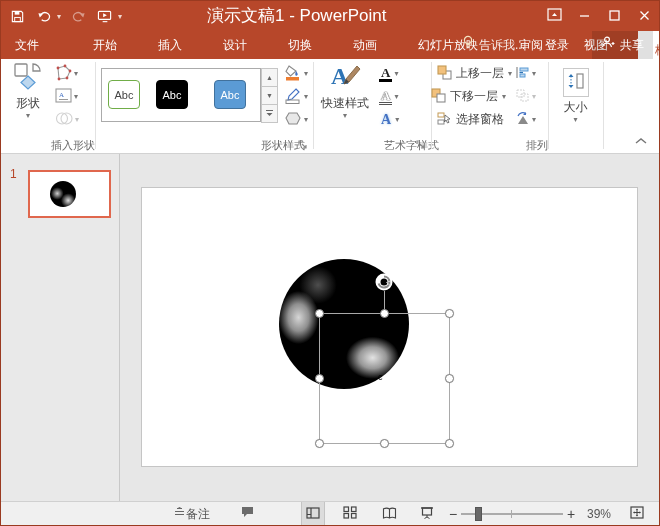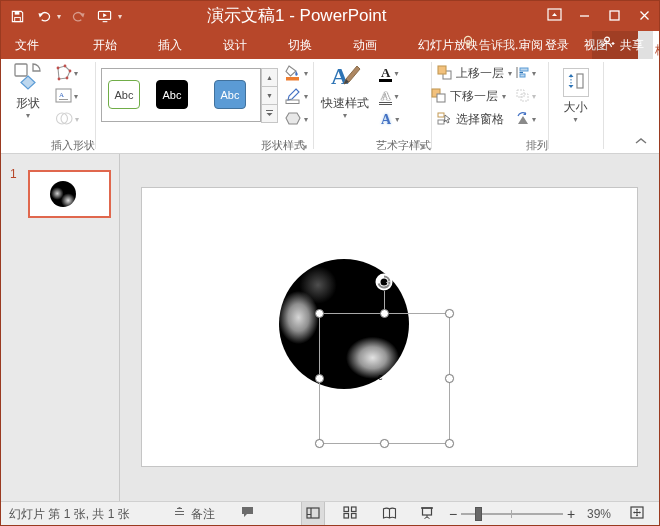--- a/index.html
+++ b/index.html
@@ -280,21 +280,21 @@
         <span class="caret">▾</span>
       </div>
       <div class="smallbtn" style="left:66px; top:27px;">
         <span class="letterA" style="font-size:13px; color:#fff; text-shadow:0 0 1px #555,0 0 1px #555,0 0 1px #555; border-bottom:3px double #555; line-height:13px; padding:0 2px;">A</span>
         <span class="caret">▾</span>
       </div>
       <div class="smallbtn" style="left:66px; top:50px;">
         <span class="letterA" style="font-size:14px; color:#4472c4; text-shadow:0 0 3px #9dc3e6; line-height:14px; padding:0 2px;">A</span>
         <span class="caret">▾</span>
       </div>
-      <div class="grp-label" style="left:0; width:118px;padding-left:29px;">艺术字样式</div>
+      <div class="grp-label" style="left:8px; width:118px;padding-left:29px;">艺术字样式</div>
       <div class="launcher" style="left:103px;"><svg width="10" height="10" viewBox="0 0 10 10">
             <path d="M1 4V1h3" fill="none" stroke="#8a8a8a" stroke-width="1.2"></path>
             <path d="M4 4l4 4M8 5v3h-3" fill="none" stroke="#8a8a8a" stroke-width="1.2"></path>
           </svg></div>
     </div>
     <div class="gsep" style="left:430px;"></div>
 
     <div style="position:absolute; left:430px; top:0; width:117px; height:95px;">
       <div class="rowbtn" style="left:6px; top:4px;">
         <span><svg width="15" height="15" viewBox="0 0 15 15">
@@ -399,23 +399,22 @@
     <div class="handle" style="left:379px; top:155px;"></div>
     <div class="handle" style="left:444px; top:155px;"></div>
     <div class="handle" style="left:314px; top:220px;"></div>
     <div class="handle" style="left:444px; top:220px;"></div>
     <div class="handle" style="left:314px; top:285px;"></div>
     <div class="handle" style="left:379px; top:285px;"></div>
     <div class="handle" style="left:444px; top:285px;"></div>
   </div>
 
   <div class="statusbar">
-    <div class="sb-item" style="left:8px;">幻灯片 第 1 张, 共 1 张</div>
-
-    <div class="sb-item" style="left:172px; display:flex; align-items:center; gap:5px;">
+
+    <div class="sb-item" style="left:172px; display:flex; align-items:center; ">
       <span><svg width="13" height="12" viewBox="0 0 13 12">
             <path d="M4 2.5h5M2 5.5h9M2 8.5h9" stroke="#666" stroke-width="1.2"></path>
             <path d="M6.5 1L4 2.5h5z" fill="#666"></path>
           </svg></span>
       <span>备注</span>
     </div>
 
     <div class="sb-item" style="left:234px; display:flex; align-items:center; gap:5px;flex-direction:column;">
       <span><svg width="13" height="12" viewBox="0 0 13 12">
             <path d="M1 1h11v7H6l-3 3V8H1z" fill="#6b6b6b"></path>

